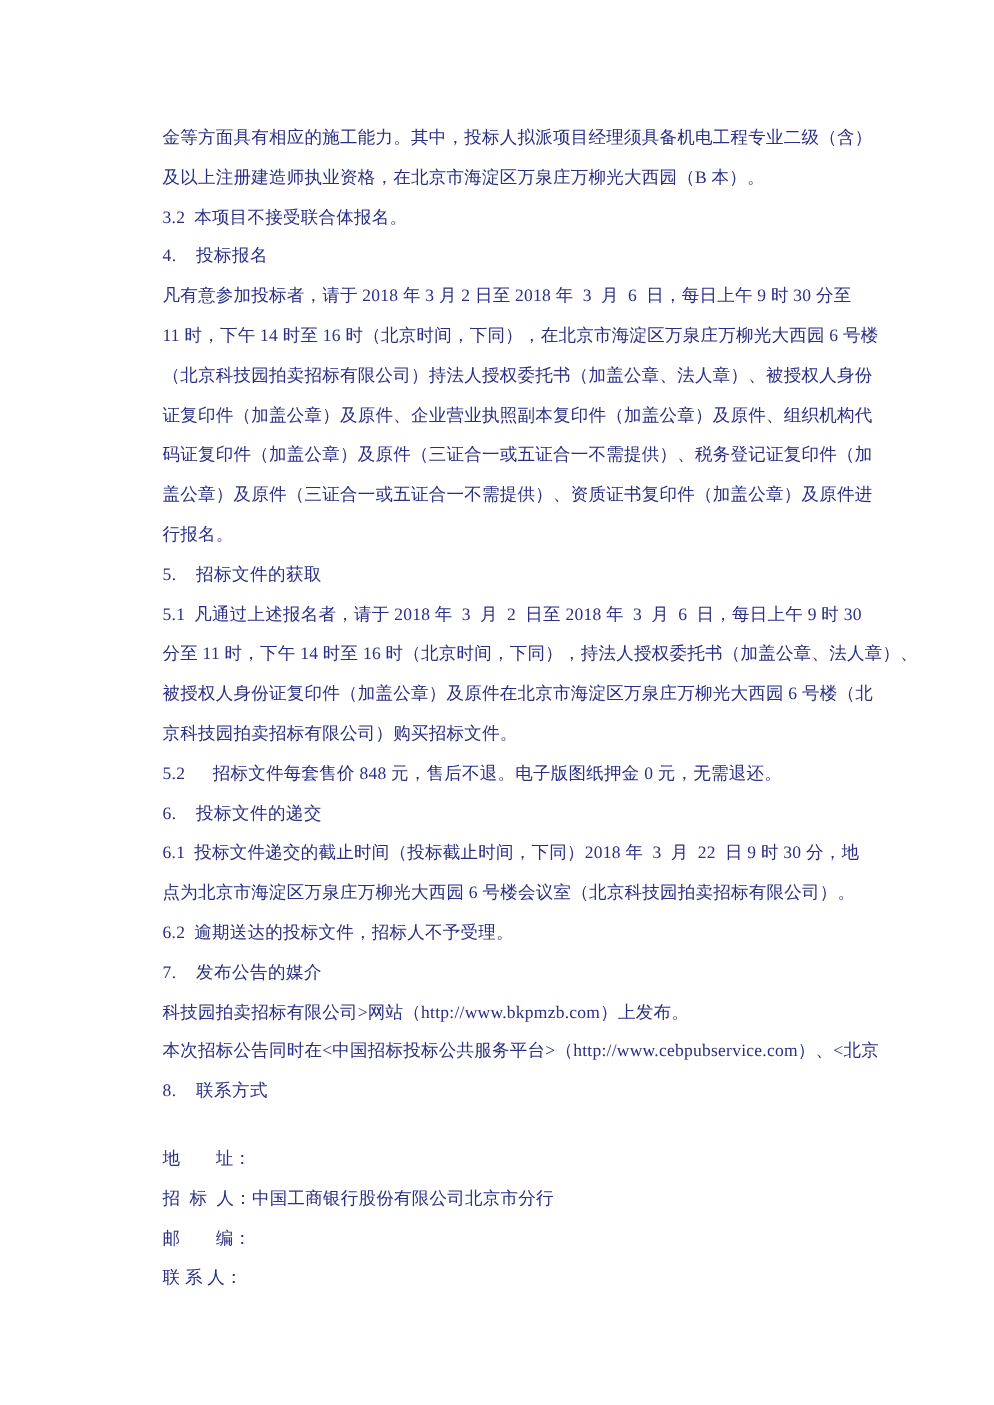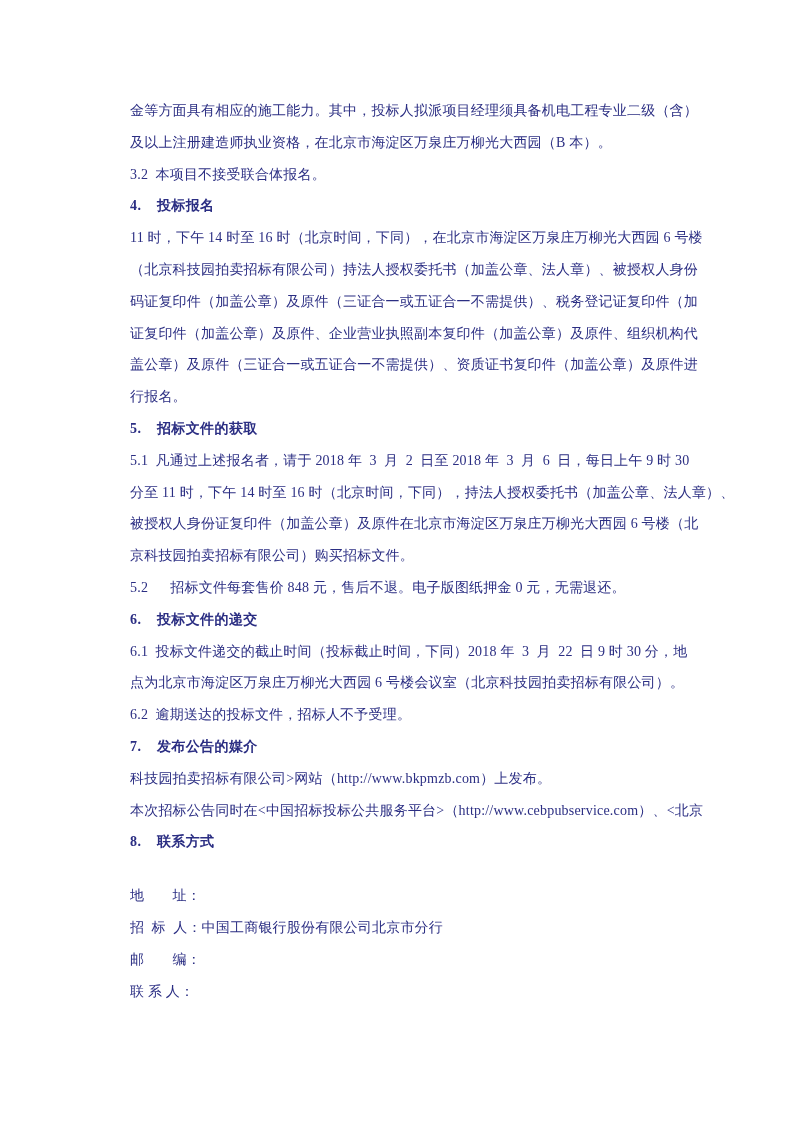--- a/index.html
+++ b/index.html
@@ -27,36 +27,36 @@
     height: 31.8px;
     line-height: 31.8px;
     white-space: pre;
     letter-spacing: 0.2px;
   }
   .line.blank {
     height: 22px;
   }
   .line.heading {
     letter-spacing: 0.4px;
-    font-weight: bold;
   }
 </style>
 </head>
 <body>
 
 <div class="page">
   <div class="doc-body" style="color: rgb(43, 46, 131);">
       <div class="line">金等方面具有相应的施工能力。其中，投标人拟派项目经理须具备机电工程专业二级（含）</div>
       <div class="line">及以上注册建造师执业资格，在北京市海淀区万泉庄万柳光大西园（B 本）。</div>
       <div class="line">3.2  本项目不接受联合体报名。</div>
       <div class="line heading">4.    投标报名</div>
+      <div class="line">凡有意参加投标者，请于 2018 年 3 月 2 日至 2018 年  3  月  6  日，每日上午 9 时 30 分至</div>
       <div class="line">11 时，下午 14 时至 16 时（北京时间，下同），在北京市海淀区万泉庄万柳光大西园 6 号楼</div>
       <div class="line">（北京科技园拍卖招标有限公司）持法人授权委托书（加盖公章、法人章）、被授权人身份</div>
+      <div class="line">证复印件（加盖公章）及原件、企业营业执照副本复印件（加盖公章）及原件、组织机构代</div>
       <div class="line">码证复印件（加盖公章）及原件（三证合一或五证合一不需提供）、税务登记证复印件（加</div>
-      <div class="line">证复印件（加盖公章）及原件、企业营业执照副本复印件（加盖公章）及原件、组织机构代</div>
       <div class="line">盖公章）及原件（三证合一或五证合一不需提供）、资质证书复印件（加盖公章）及原件进</div>
       <div class="line">行报名。</div>
       <div class="line heading">5.    招标文件的获取</div>
       <div class="line">5.1  凡通过上述报名者，请于 2018 年  3  月  2  日至 2018 年  3  月  6  日，每日上午 9 时 30</div>
       <div class="line">分至 11 时，下午 14 时至 16 时（北京时间，下同），持法人授权委托书（加盖公章、法人章）、</div>
       <div class="line">被授权人身份证复印件（加盖公章）及原件在北京市海淀区万泉庄万柳光大西园 6 号楼（北</div>
       <div class="line">京科技园拍卖招标有限公司）购买招标文件。</div>
       <div class="line">5.2      招标文件每套售价 848 元，售后不退。电子版图纸押金 0 元，无需退还。</div>
       <div class="line heading">6.    投标文件的递交</div>
       <div class="line">6.1  投标文件递交的截止时间（投标截止时间，下同）2018 年  3  月  22  日 9 时 30 分，地</div>

